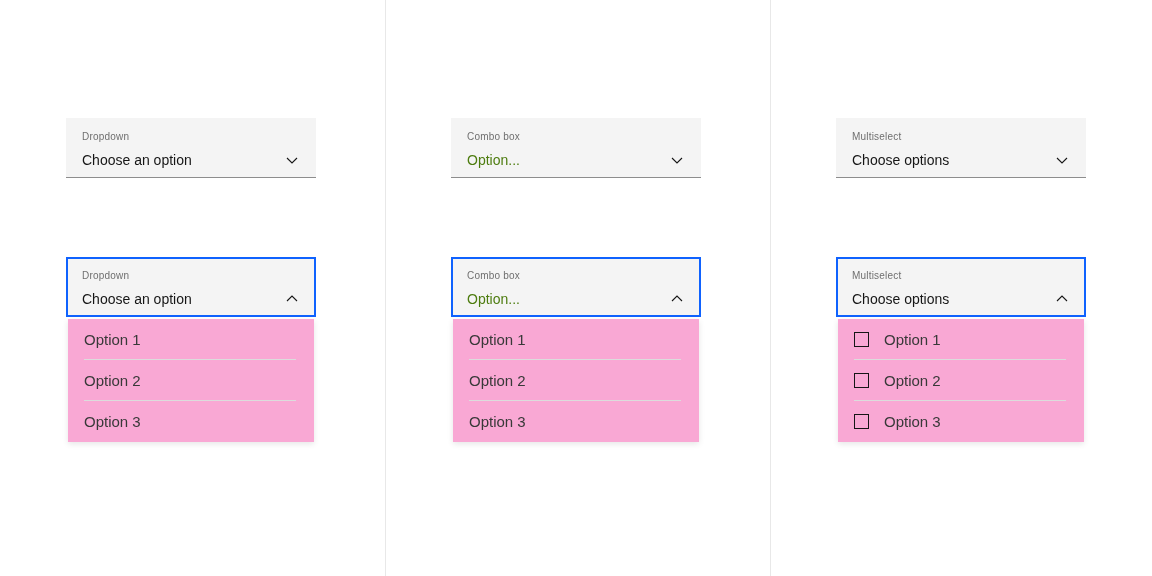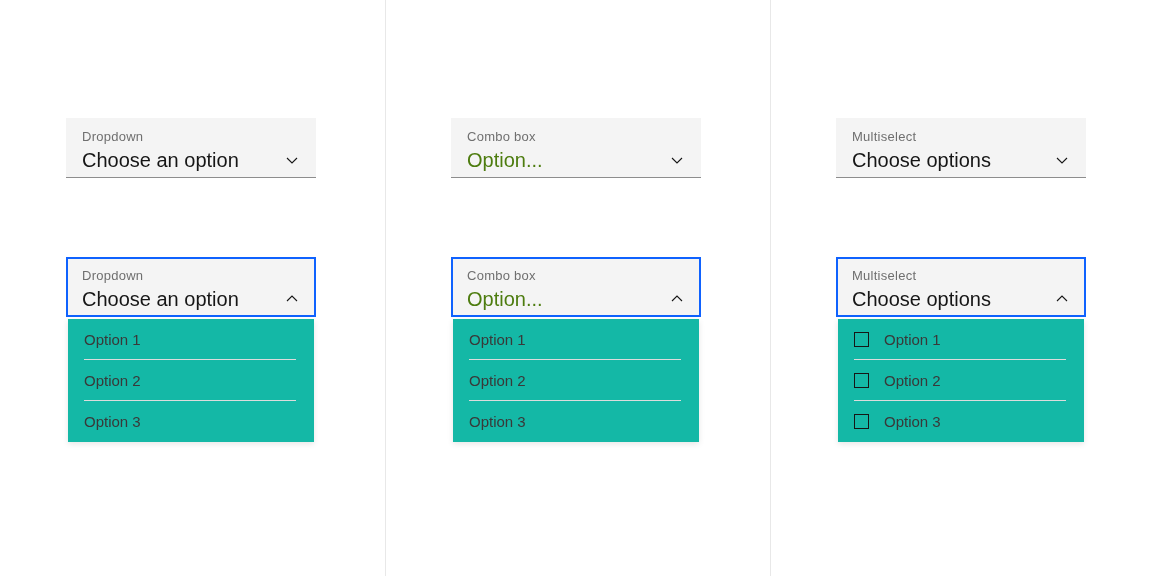--- a/index.html
+++ b/index.html
@@ -32,35 +32,35 @@
     padding: 11px 16px 0 16px;
     height: 60px;
   }
 
   .field.open {
     border: 2px solid #0f62fe;
     padding: 9px 14px 0 14px;
   }
 
   .field-label {
-    font-size: 13px;
+    font-size: 10px;
     line-height: 16px;
     color: #6f6f6f;
     letter-spacing: 0.02em;
   }
 
   .field-row {
     display: flex;
     align-items: center;
     justify-content: space-between;
     margin-top: 5px;
   }
 
   .field-value {
-    font-size: 20px;
+    font-size: 14px;
     line-height: 20px;
     color: #161616;
     text-align: right;
   }
 
   .field-value.placeholder {
     color: #4d7c0f;
   }
 
   .chev {
@@ -68,21 +68,21 @@
     height: 16px;
     flex: 0 0 16px;
     color: #161616;
     display: block;
   }
   .chev svg { display: block; }
 
   
   .menu {
     position: absolute;
-    background: #14b8a6;
+    background: #f9a8d4;
     box-shadow: 0 2px 6px rgba(0,0,0,0.10);
   }
 
   .menu-item {
     height: 41px;
     display: flex;
     align-items: center;
     padding: 0 16px;
     position: relative;
   }

